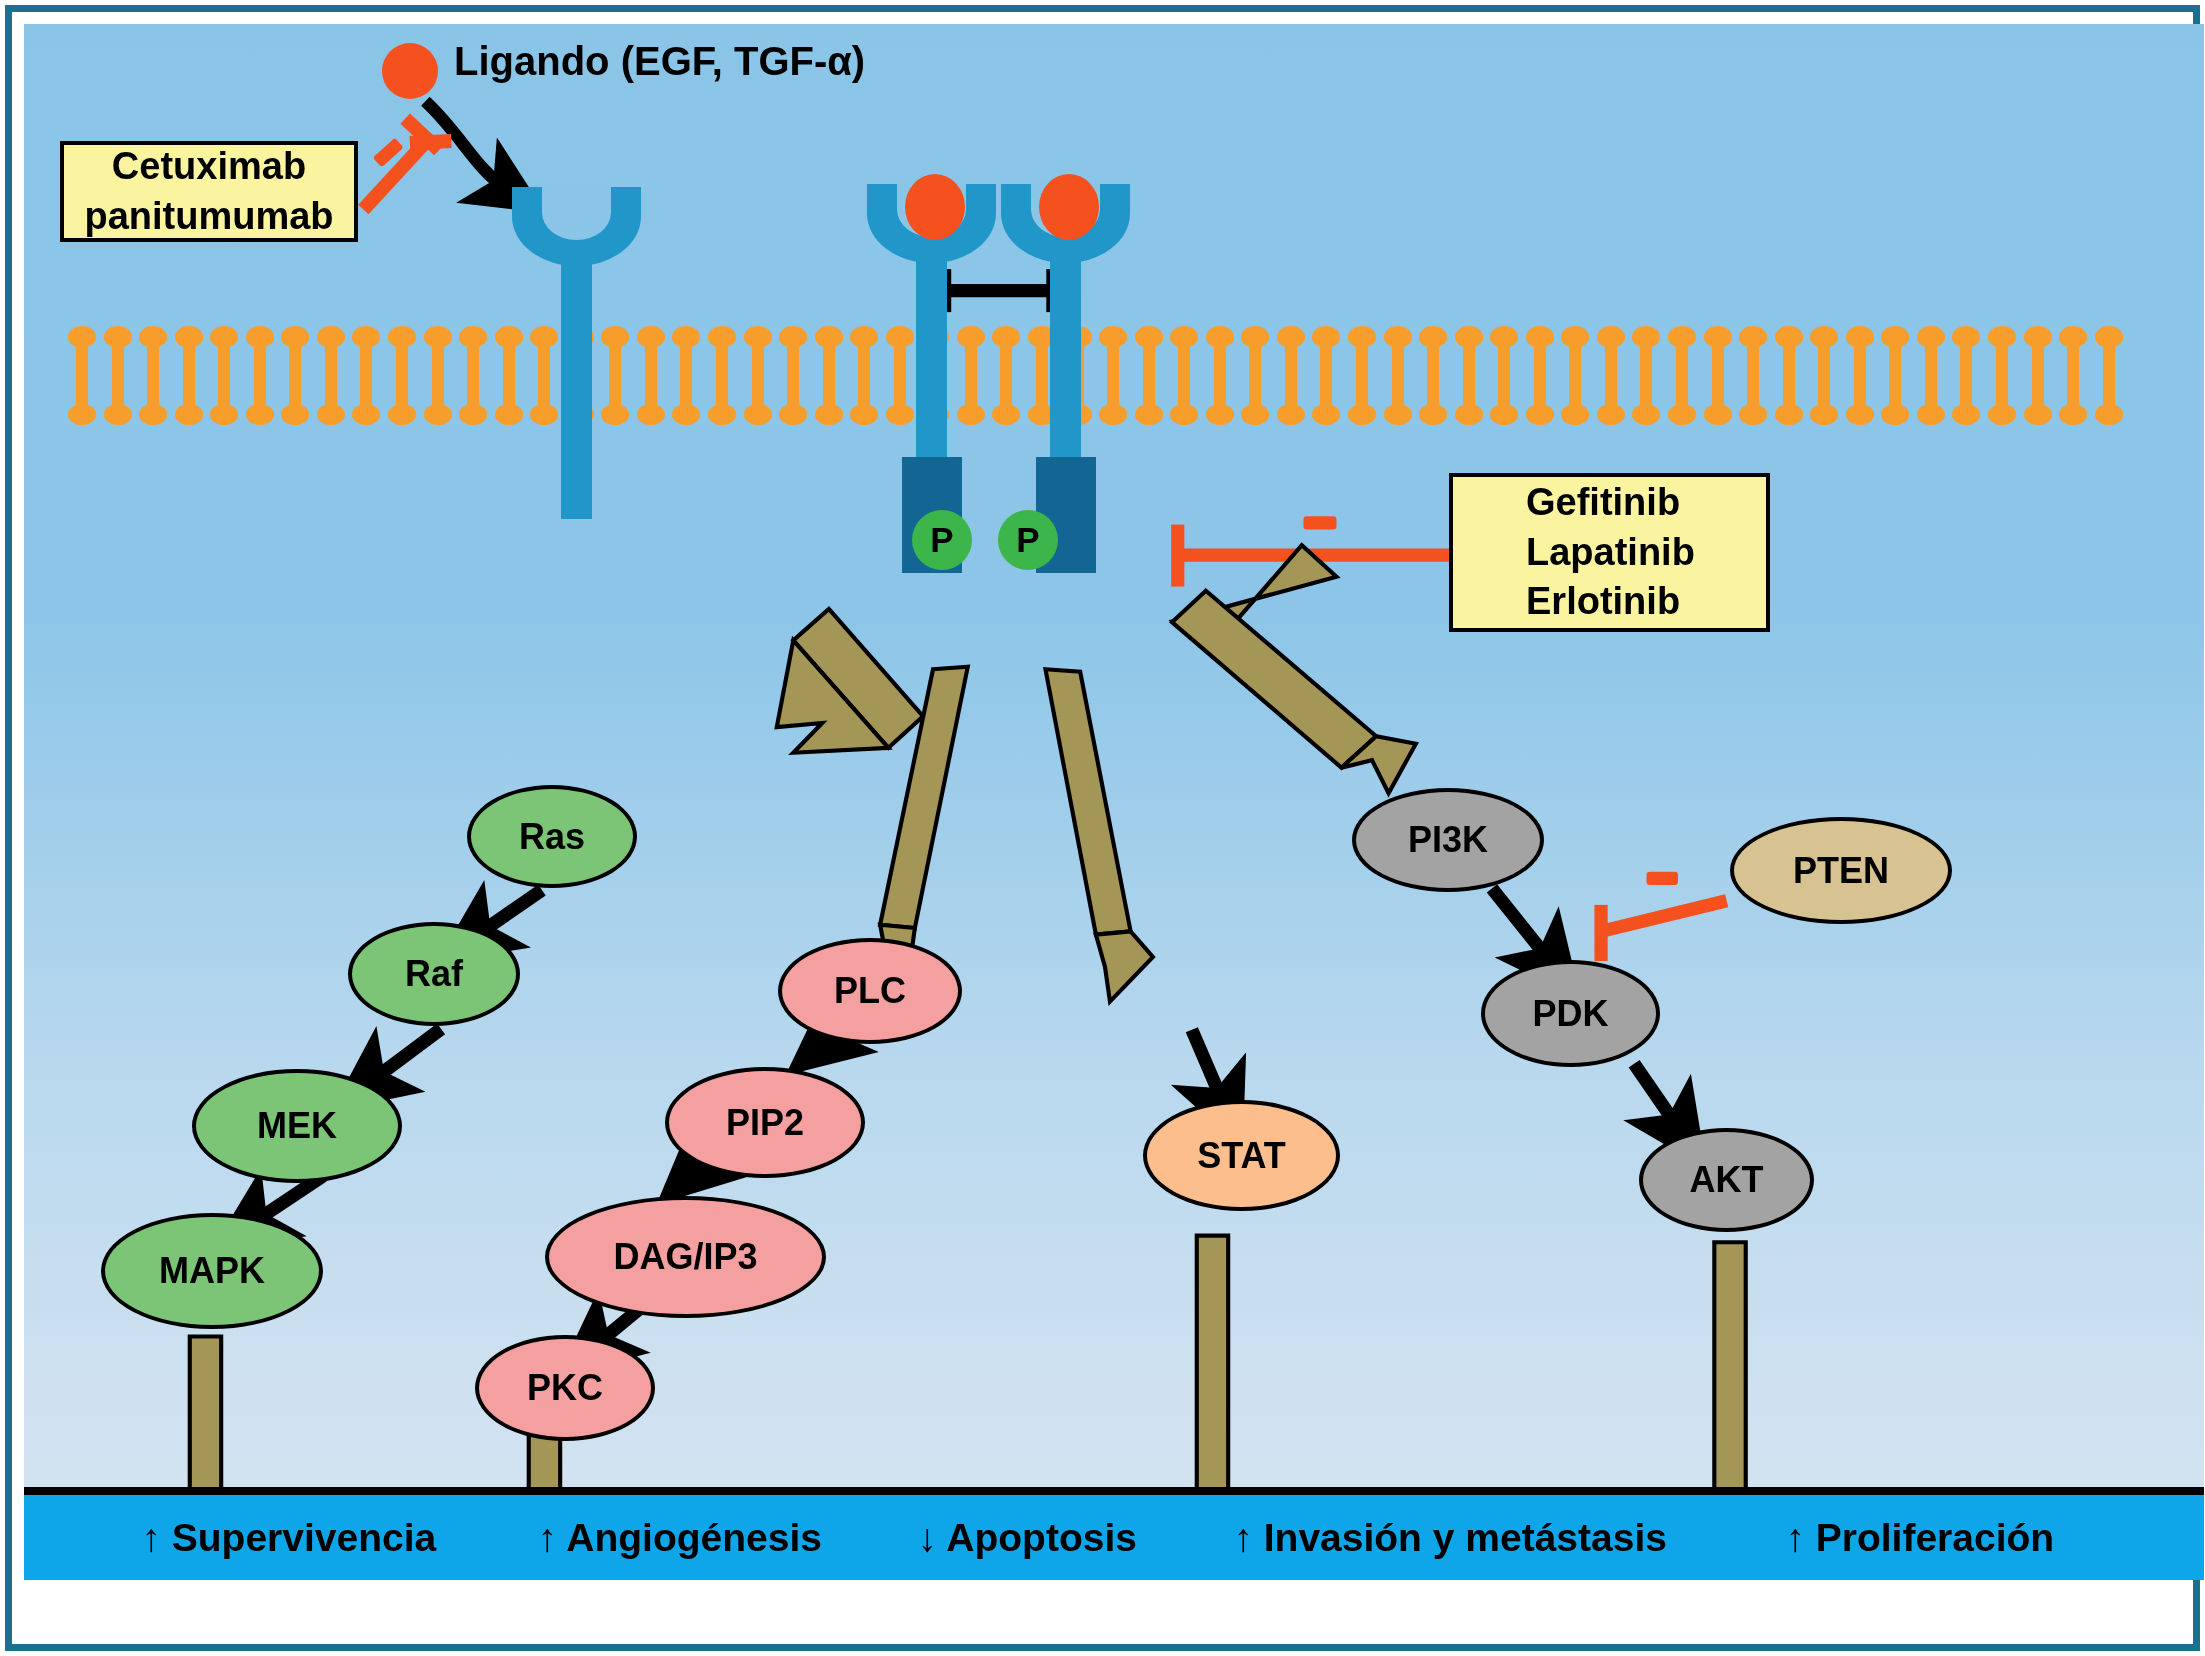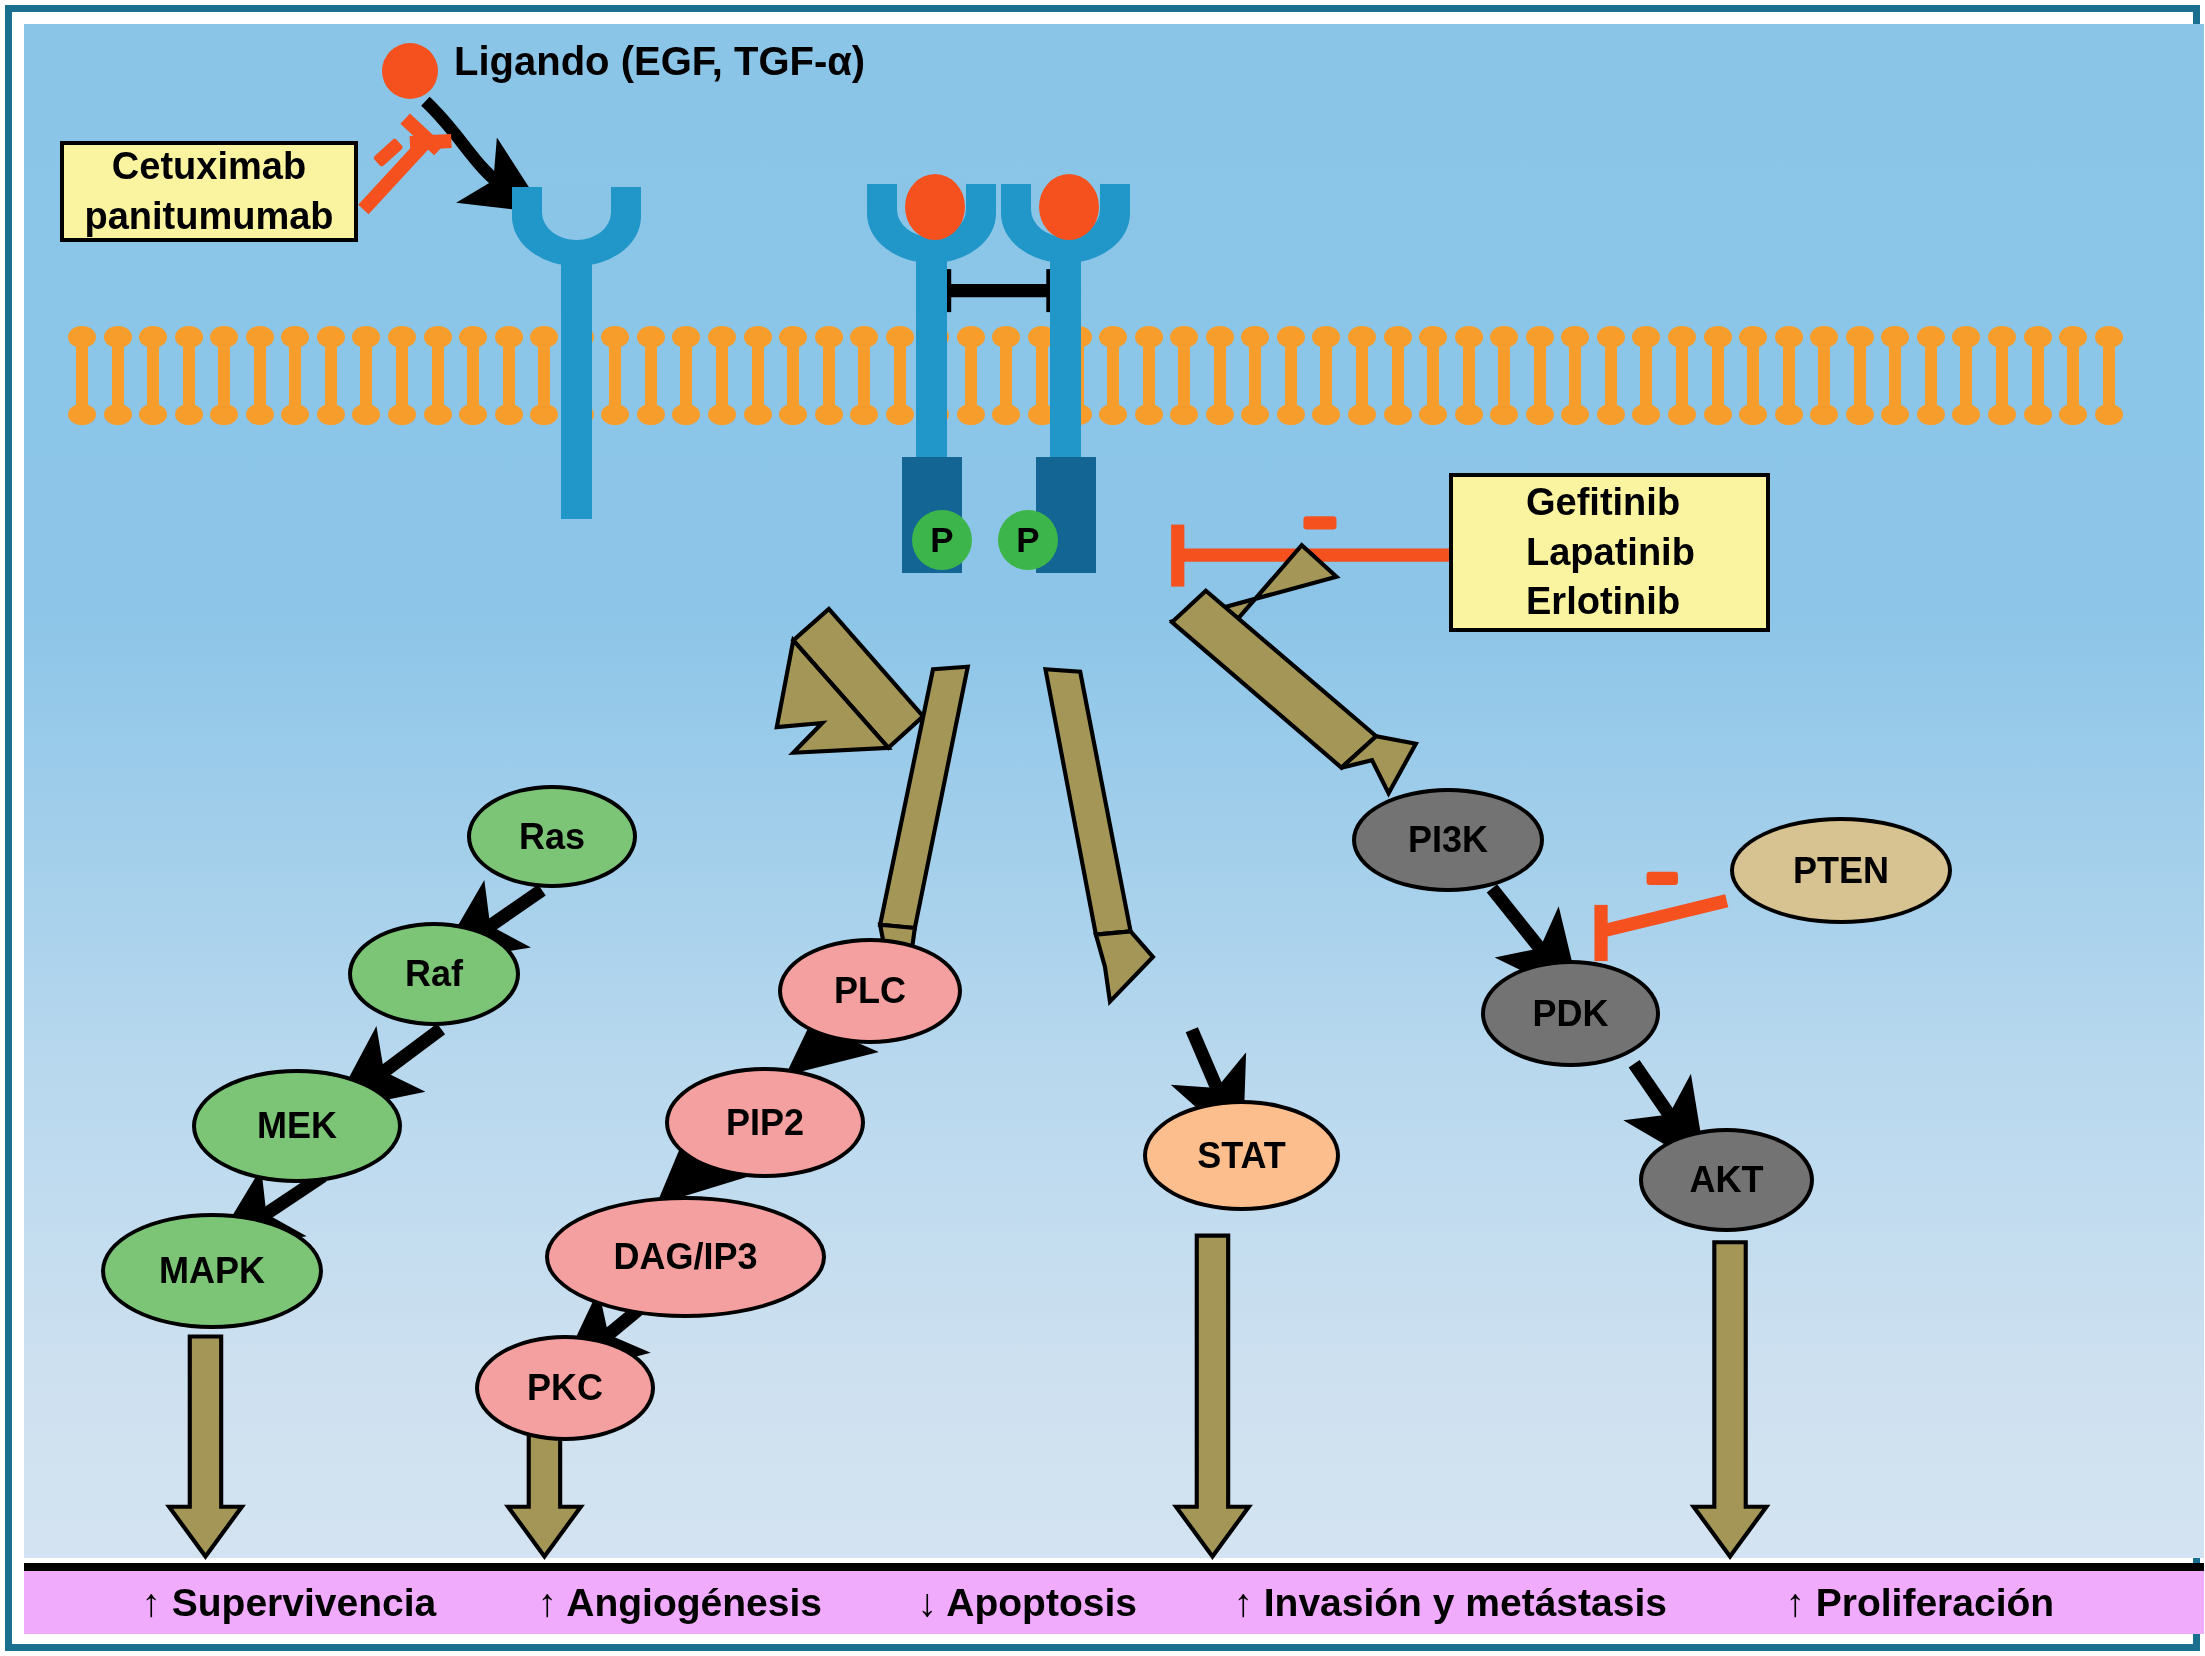--- a/index.html
+++ b/index.html
@@ -20,23 +20,23 @@
     background:#ffffff;
   }
   
   #cell{
     position:absolute;left:12.4px;top:12.4px;
     width:2180px;height:1534px;
     background:linear-gradient(to bottom,#8ac5e8 0%,#8cc5e8 38%,#b8d8ee 68%,#cfe1f0 90%,#d3e3f1 100%);
   }
   
   #banner{
-    position:absolute;left:12.4px;top:1551px;
-    width:2180px;height:71px;
-    background:#f0abfc;
+    position:absolute;left:12.4px;top:1475px;
+    width:2180px;height:93px;
+    background:#0ea5e9;
     border-top:8.3px solid #000000;
     box-sizing:border-box;
   }
   #banner-row{
     position:absolute;left:0;top:0;width:100%;height:100%;
   }
   .outcome{
     position:absolute;top:50%;transform:translateY(-50%);
     white-space:nowrap;
     font-size:39px;color:#000;
@@ -104,21 +104,21 @@
     border-radius:50%;
     box-sizing:border-box;
     display:flex;align-items:center;justify-content:center;
     font-size:36px;color:#000;
     text-align:center;
     white-space:nowrap;
   }
   .n-green{background:#7cc576;}
   .n-pink{background:#f4a0a0;}
   .n-orange{background:#fbbe8c;}
-  .n-purple{background:#737373;}
+  .n-purple{background:#a3a3a3;}
   .n-tan{background:#d6c391;}
 
   
   #svgl{position:absolute;left:0;top:0;width:2205px;height:1656px;pointer-events:none;}
 </style>
 </head>
 <body>
 
 <div id="stage">
   <div id="frame">

